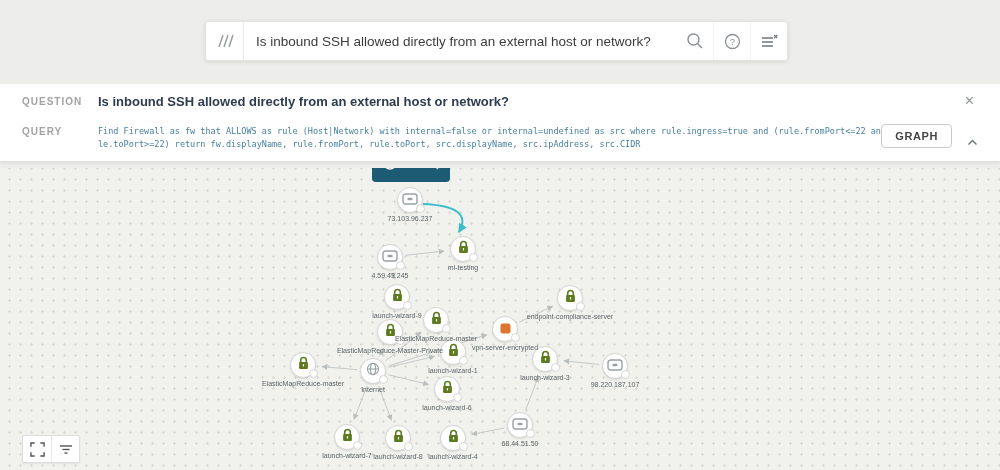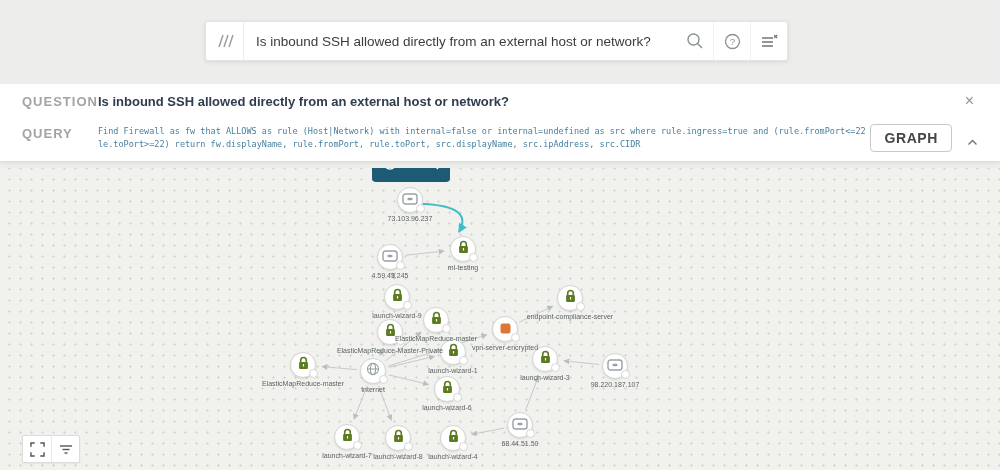--- a/index.html
+++ b/index.html
@@ -13,31 +13,31 @@
     box-shadow:0 1px 4px rgba(0,0,0,.10); display:flex; align-items:stretch; }
   .logo-cell { width:38px; display:flex; align-items:center; justify-content:center; border-right:1px solid #ececec; }
   .search-input { flex:1; border:none; outline:none; font-family:"Liberation Sans",sans-serif;
     font-size:13.5px; color:#3c3c3c; padding:0 12px; background:transparent; }
   .sb-icon { width:37px; display:flex; align-items:center; justify-content:center; cursor:pointer; }
   .sb-icon.bordered { border-left:1px solid #f1f1f1; }
 
   
   .question-row { position:absolute; left:0; top:84px; width:1000px; height:34px; background:#fff;
     display:flex; align-items:center; padding:0 22px; box-shadow:0 1px 2px rgba(0,0,0,.05); }
-  .row-label { font-size:13px; font-weight:bold; color:#a3a3a3; letter-spacing:1px; width:56px; flex-shrink:0; }
+  .row-label { font-size:10px; font-weight:bold; color:#a3a3a3; letter-spacing:1px; width:56px; flex-shrink:0; }
   .question-text { font-size:13px; font-weight:bold; color:#2d3c4e; margin-left:20px; flex:1; }
   .close-x { color:#8f9698; font-size:16px; line-height:16px; cursor:pointer; padding:0 4px; }
 
   
   .query-row { position:absolute; left:0; top:114px; width:1000px; height:47px; background:#fff;
     display:flex; align-items:flex-start; padding:9px 22px; box-shadow:0 2px 3px rgba(0,0,0,.08); z-index:2; }
   .query-row .row-label { padding-top:3px; }
   .query-text { font-family:"DejaVu Sans Mono",monospace; font-size:8.5px; line-height:13px;
     color:#47809f; margin-left:20px; flex:1; padding-top:2px; white-space:pre; overflow:hidden; }
-  .graph-btn { border:1px solid #c8c8c8; border-radius:4px; background:#fff; font-size:14px;
+  .graph-btn { border:1px solid #c8c8c8; border-radius:4px; background:#fff; font-size:11px;
     font-weight:bold; letter-spacing:.6px; color:#454545; padding:5px 13px; margin-top:1px;
     cursor:pointer; font-family:"Liberation Sans",sans-serif; }
   .chevron-cell { margin-left:15px; margin-top:9px; cursor:pointer; }
 
   
   .graph-area { position:absolute; left:0; top:168px; width:1000px; height:302px;
     background-color:#f1f1ee;
     background-image:radial-gradient(circle,#d9d9d5 1px,transparent 1.3px);
     background-size:11px 11px; background-position:4px 6px; overflow:hidden; }
   .graph-toolbar { position:absolute; left:372px; top:-20px; width:78px; height:34px;

